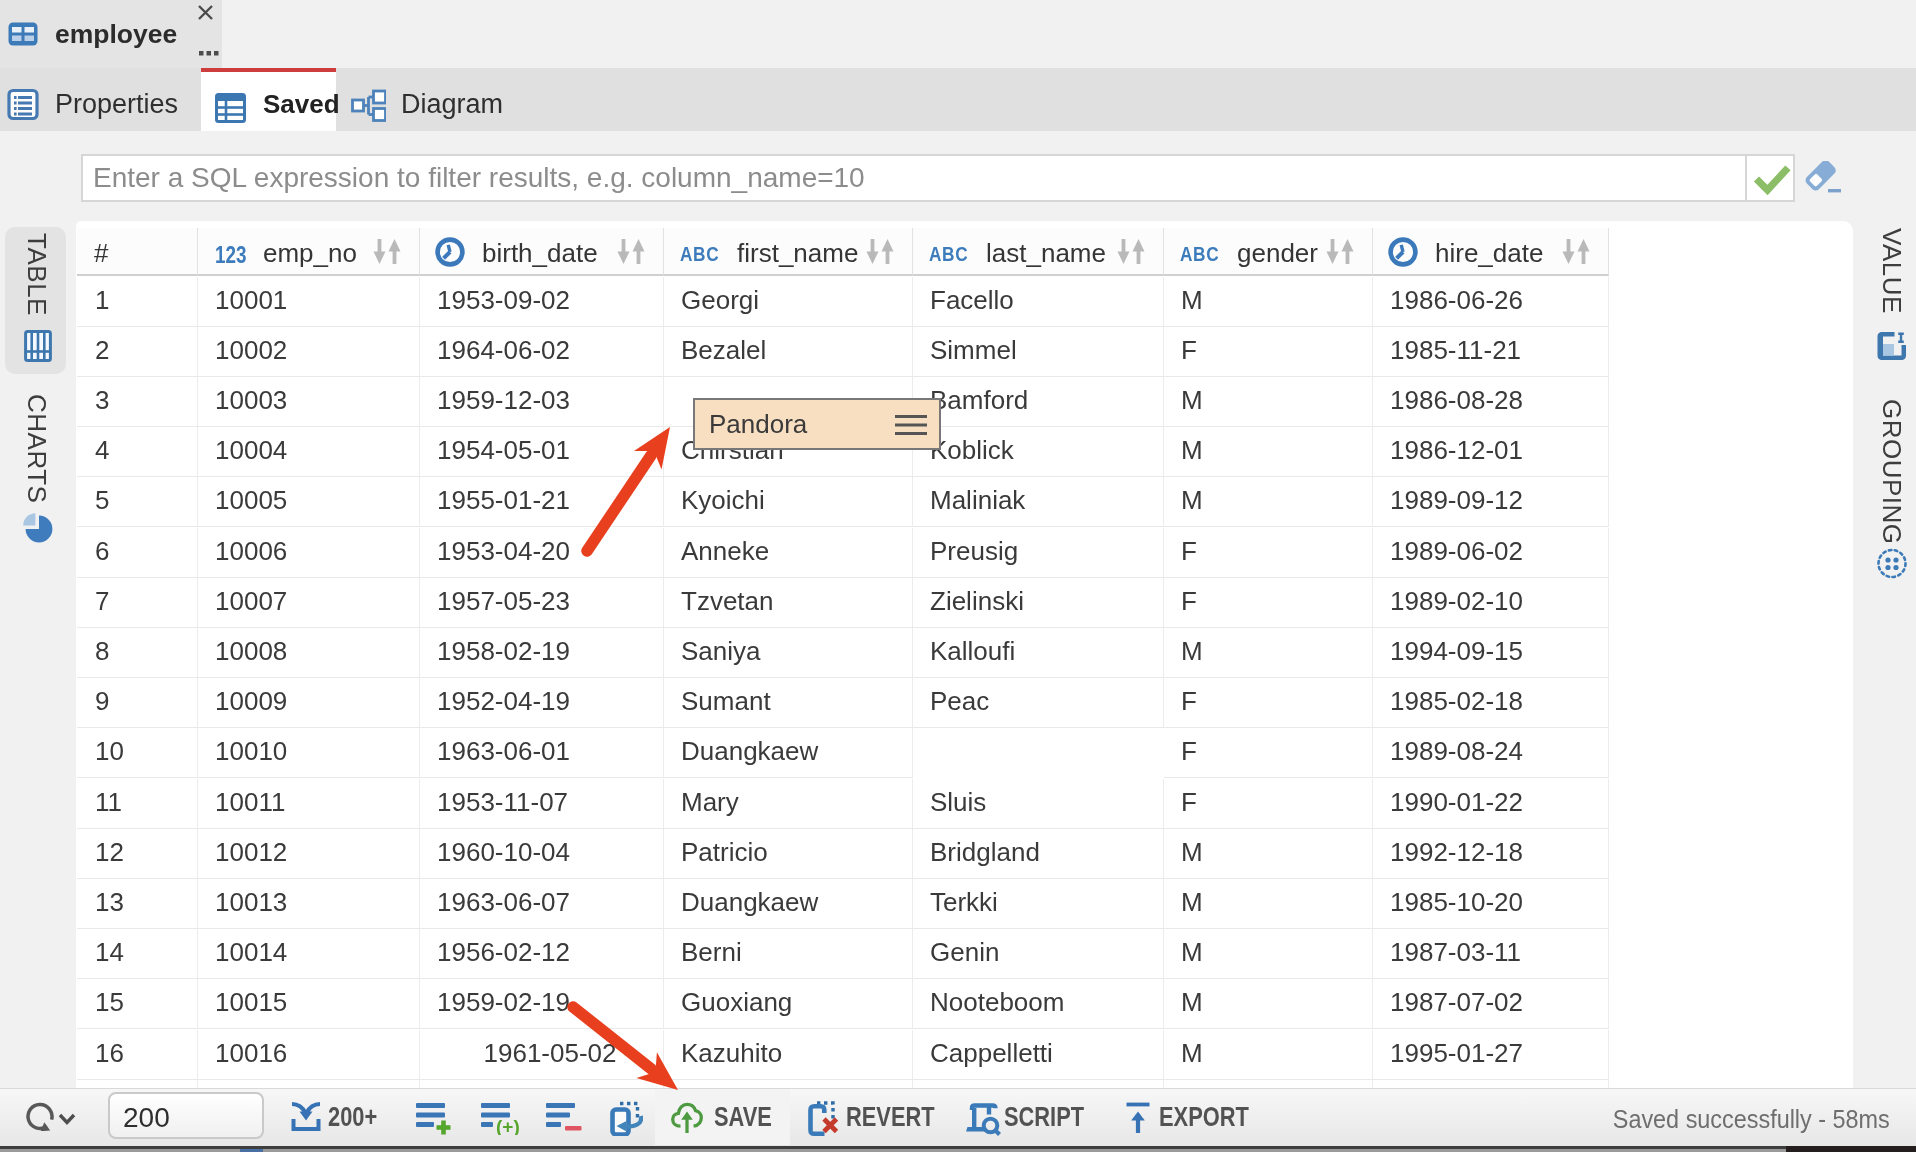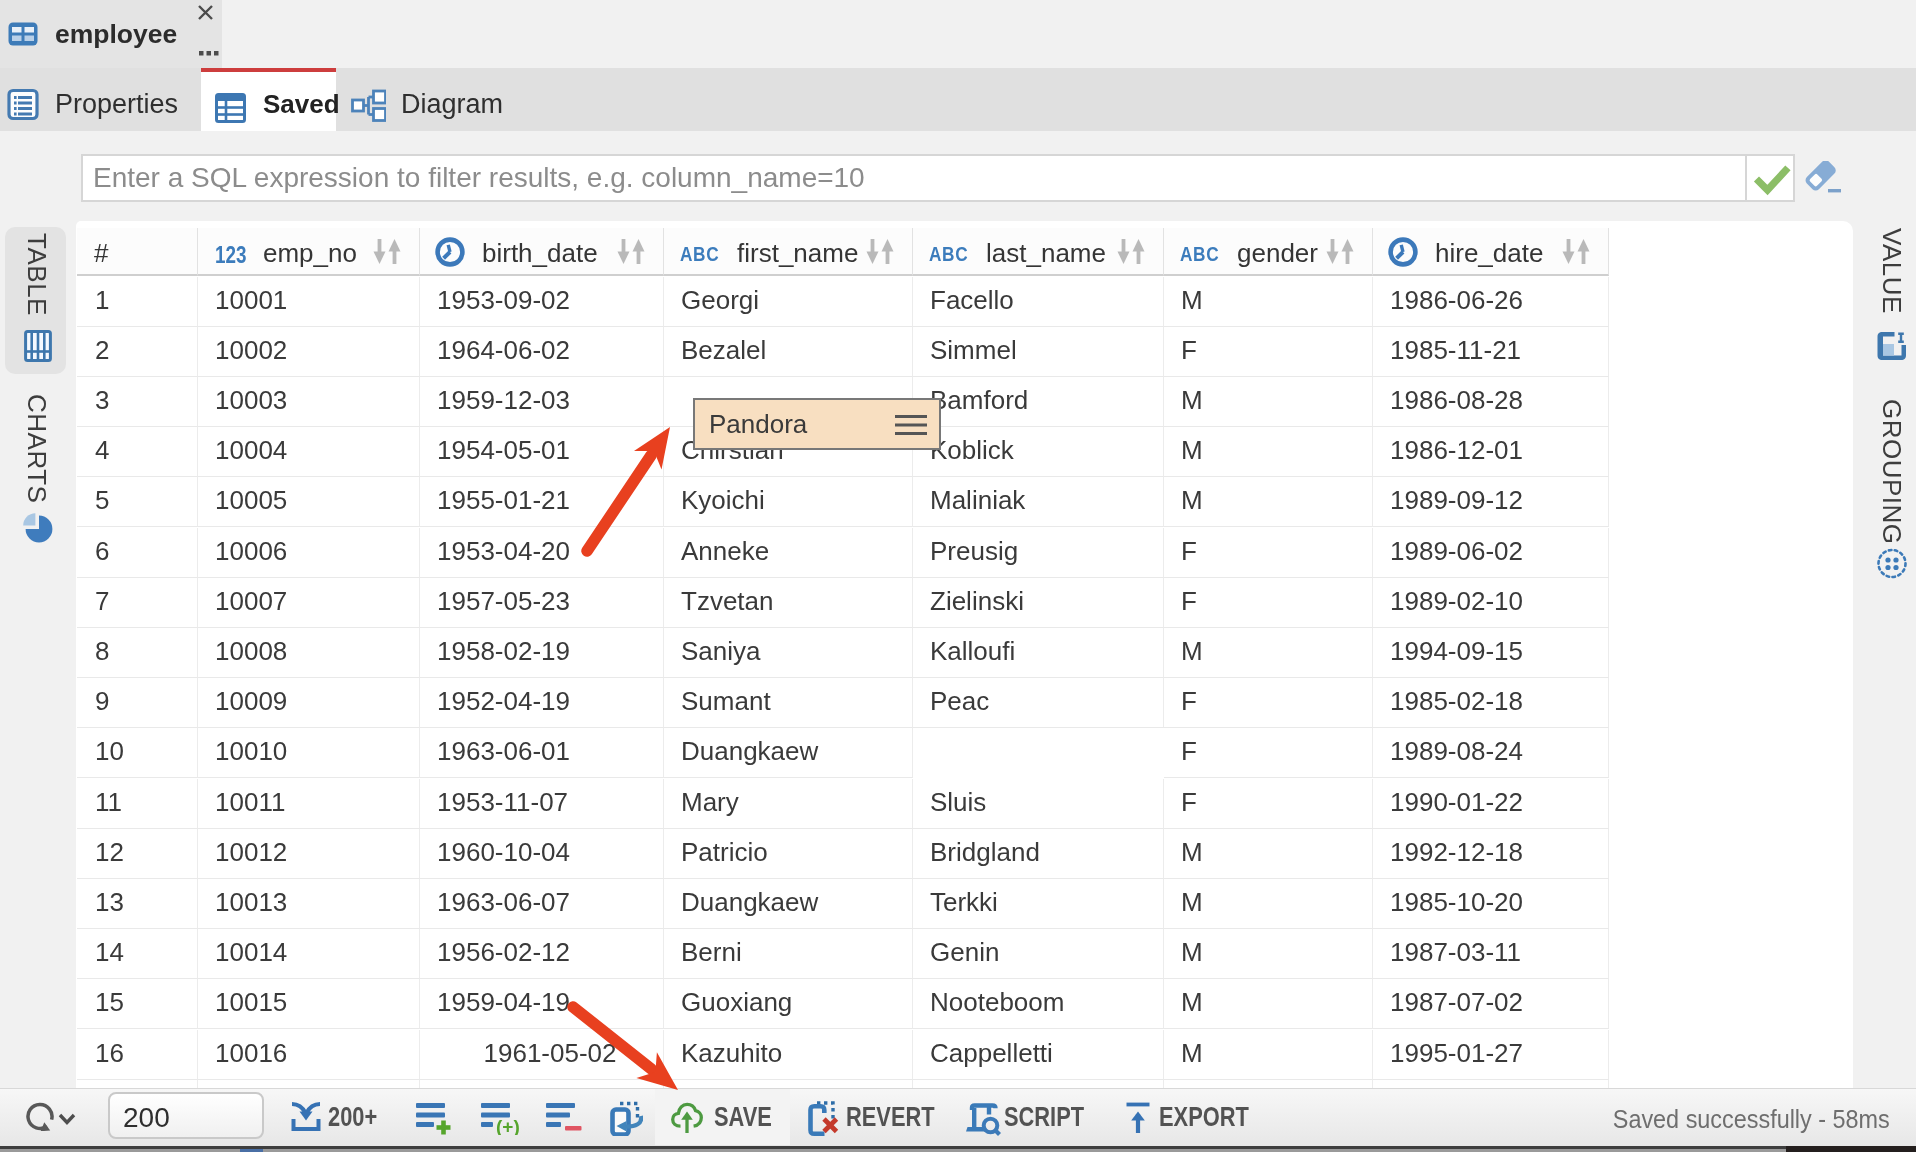--- a/index.html
+++ b/index.html
@@ -320,21 +320,21 @@
 <div class="cell" style="left:1373px;top:878.9px;width:236px;height:50.2px;padding-left:17px;">1985-10-20</div>
 <div class="cell" style="left:77px;top:929.1px;width:121px;height:50.2px;padding-left:18px;">14</div>
 <div class="cell" style="left:198px;top:929.1px;width:222px;height:50.2px;padding-left:17px;">10014</div>
 <div class="cell" style="left:420px;top:929.1px;width:244px;height:50.2px;padding-left:17px;">1956-02-12</div>
 <div class="cell" style="left:664px;top:929.1px;width:249px;height:50.2px;padding-left:17px;">Berni</div>
 <div class="cell" style="left:913px;top:929.1px;width:251px;height:50.2px;padding-left:17px;">Genin</div>
 <div class="cell" style="left:1164px;top:929.1px;width:209px;height:50.2px;padding-left:17px;">M</div>
 <div class="cell" style="left:1373px;top:929.1px;width:236px;height:50.2px;padding-left:17px;">1987-03-11</div>
 <div class="cell" style="left:77px;top:979.3px;width:121px;height:50.2px;padding-left:18px;">15</div>
 <div class="cell" style="left:198px;top:979.3px;width:222px;height:50.2px;padding-left:17px;">10015</div>
-<div class="cell" style="left:420px;top:979.3px;width:244px;height:50.2px;padding-left:17px;">1959-04-19</div>
+<div class="cell" style="left:420px;top:979.3px;width:244px;height:50.2px;padding-left:17px;">1959-02-19</div>
 <div class="cell" style="left:664px;top:979.3px;width:249px;height:50.2px;padding-left:17px;">Guoxiang</div>
 <div class="cell" style="left:913px;top:979.3px;width:251px;height:50.2px;padding-left:17px;">Nooteboom</div>
 <div class="cell" style="left:1164px;top:979.3px;width:209px;height:50.2px;padding-left:17px;">M</div>
 <div class="cell" style="left:1373px;top:979.3px;width:236px;height:50.2px;padding-left:17px;">1987-07-02</div>
 <div class="cell" style="left:77px;top:1029.5px;width:121px;height:50.2px;padding-left:18px;">16</div>
 <div class="cell" style="left:198px;top:1029.5px;width:222px;height:50.2px;padding-left:17px;">10016</div>
 <div class="cell" style="left:420px;top:1029.5px;width:244px;height:50.2px;padding-left:17px;text-align:center;">1961-05-02</div>
 <div class="cell" style="left:664px;top:1029.5px;width:249px;height:50.2px;padding-left:17px;">Kazuhito</div>
 <div class="cell" style="left:913px;top:1029.5px;width:251px;height:50.2px;padding-left:17px;">Cappelletti</div>
 <div class="cell" style="left:1164px;top:1029.5px;width:209px;height:50.2px;padding-left:17px;">M</div>

